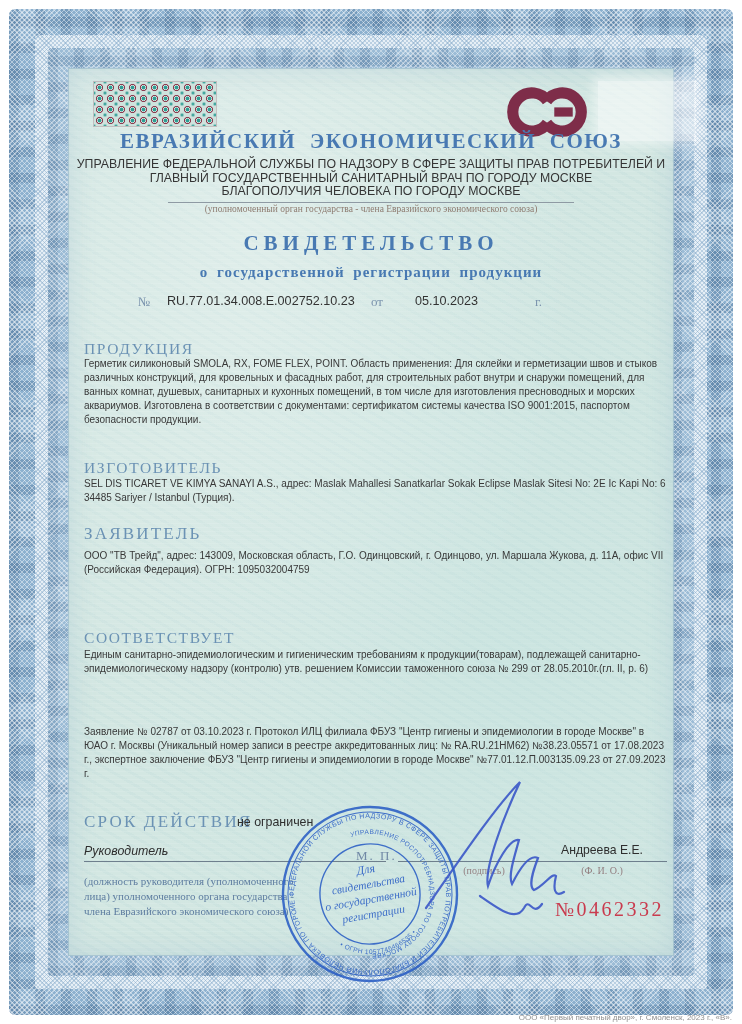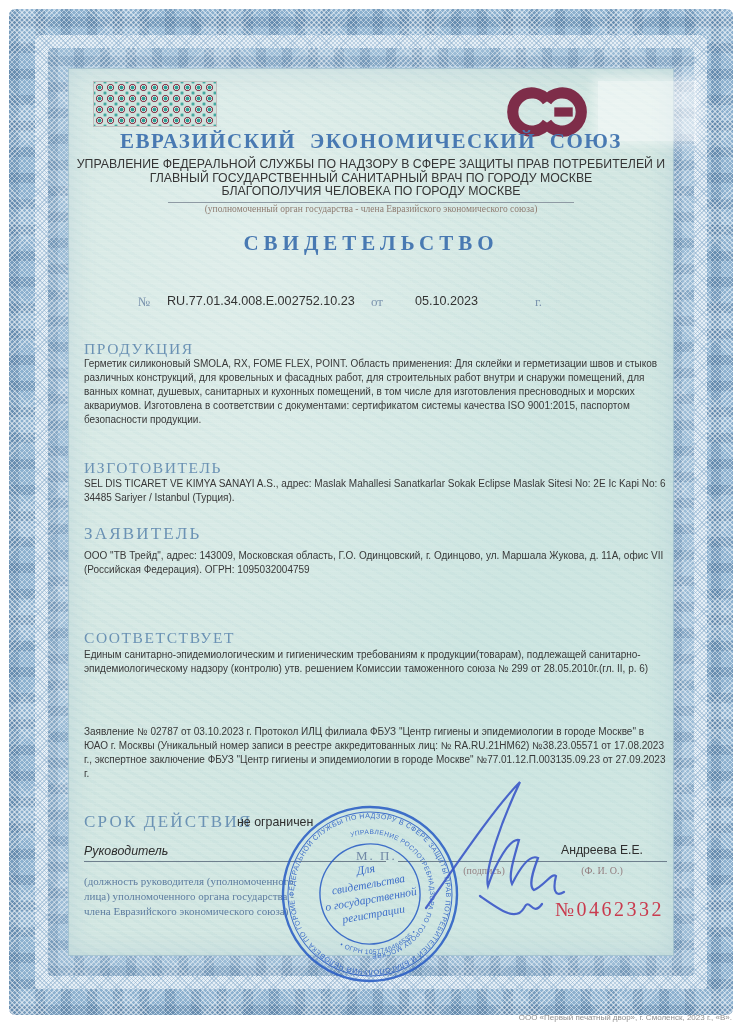--- a/index.html
+++ b/index.html
@@ -153,20 +153,21 @@
 
     <div class="abs ctr authority">
       <div>УПРАВЛЕНИЕ ФЕДЕРАЛЬНОЙ СЛУЖБЫ ПО НАДЗОРУ В СФЕРЕ ЗАЩИТЫ ПРАВ ПОТРЕБИТЕЛЕЙ И</div>
       <div>ГЛАВНЫЙ ГОСУДАРСТВЕННЫЙ САНИТАРНЫЙ ВРАЧ ПО ГОРОДУ МОСКВЕ</div>
       <div>БЛАГОПОЛУЧИЯ ЧЕЛОВЕКА ПО ГОРОДУ МОСКВЕ</div>
     </div>
     <div class="abs rule"></div>
     <div class="abs ctr authority-caption">(уполномоченный орган государства - члена Евразийского экономического союза)</div>
 
     <div class="abs ctr doc-title">СВИДЕТЕЛЬСТВО</div>
+    <div class="abs ctr doc-subtitle">о государственной регистрации продукции</div>
 
     <div class="abs numrow">
       <span class="lbl" style="left:70px;">№</span>
       <span class="val" style="left:99px;">RU.77.01.34.008.Е.002752.10.23</span>
       <span class="lbl" style="left:303px;">от</span>
       <span class="val" style="left:347px;">05.10.2023</span>
       <span class="lbl" style="left:467px;">г.</span>
     </div>
 
     <div class="abs sec-head lx" style="top:272px;">ПРОДУКЦИЯ</div>

